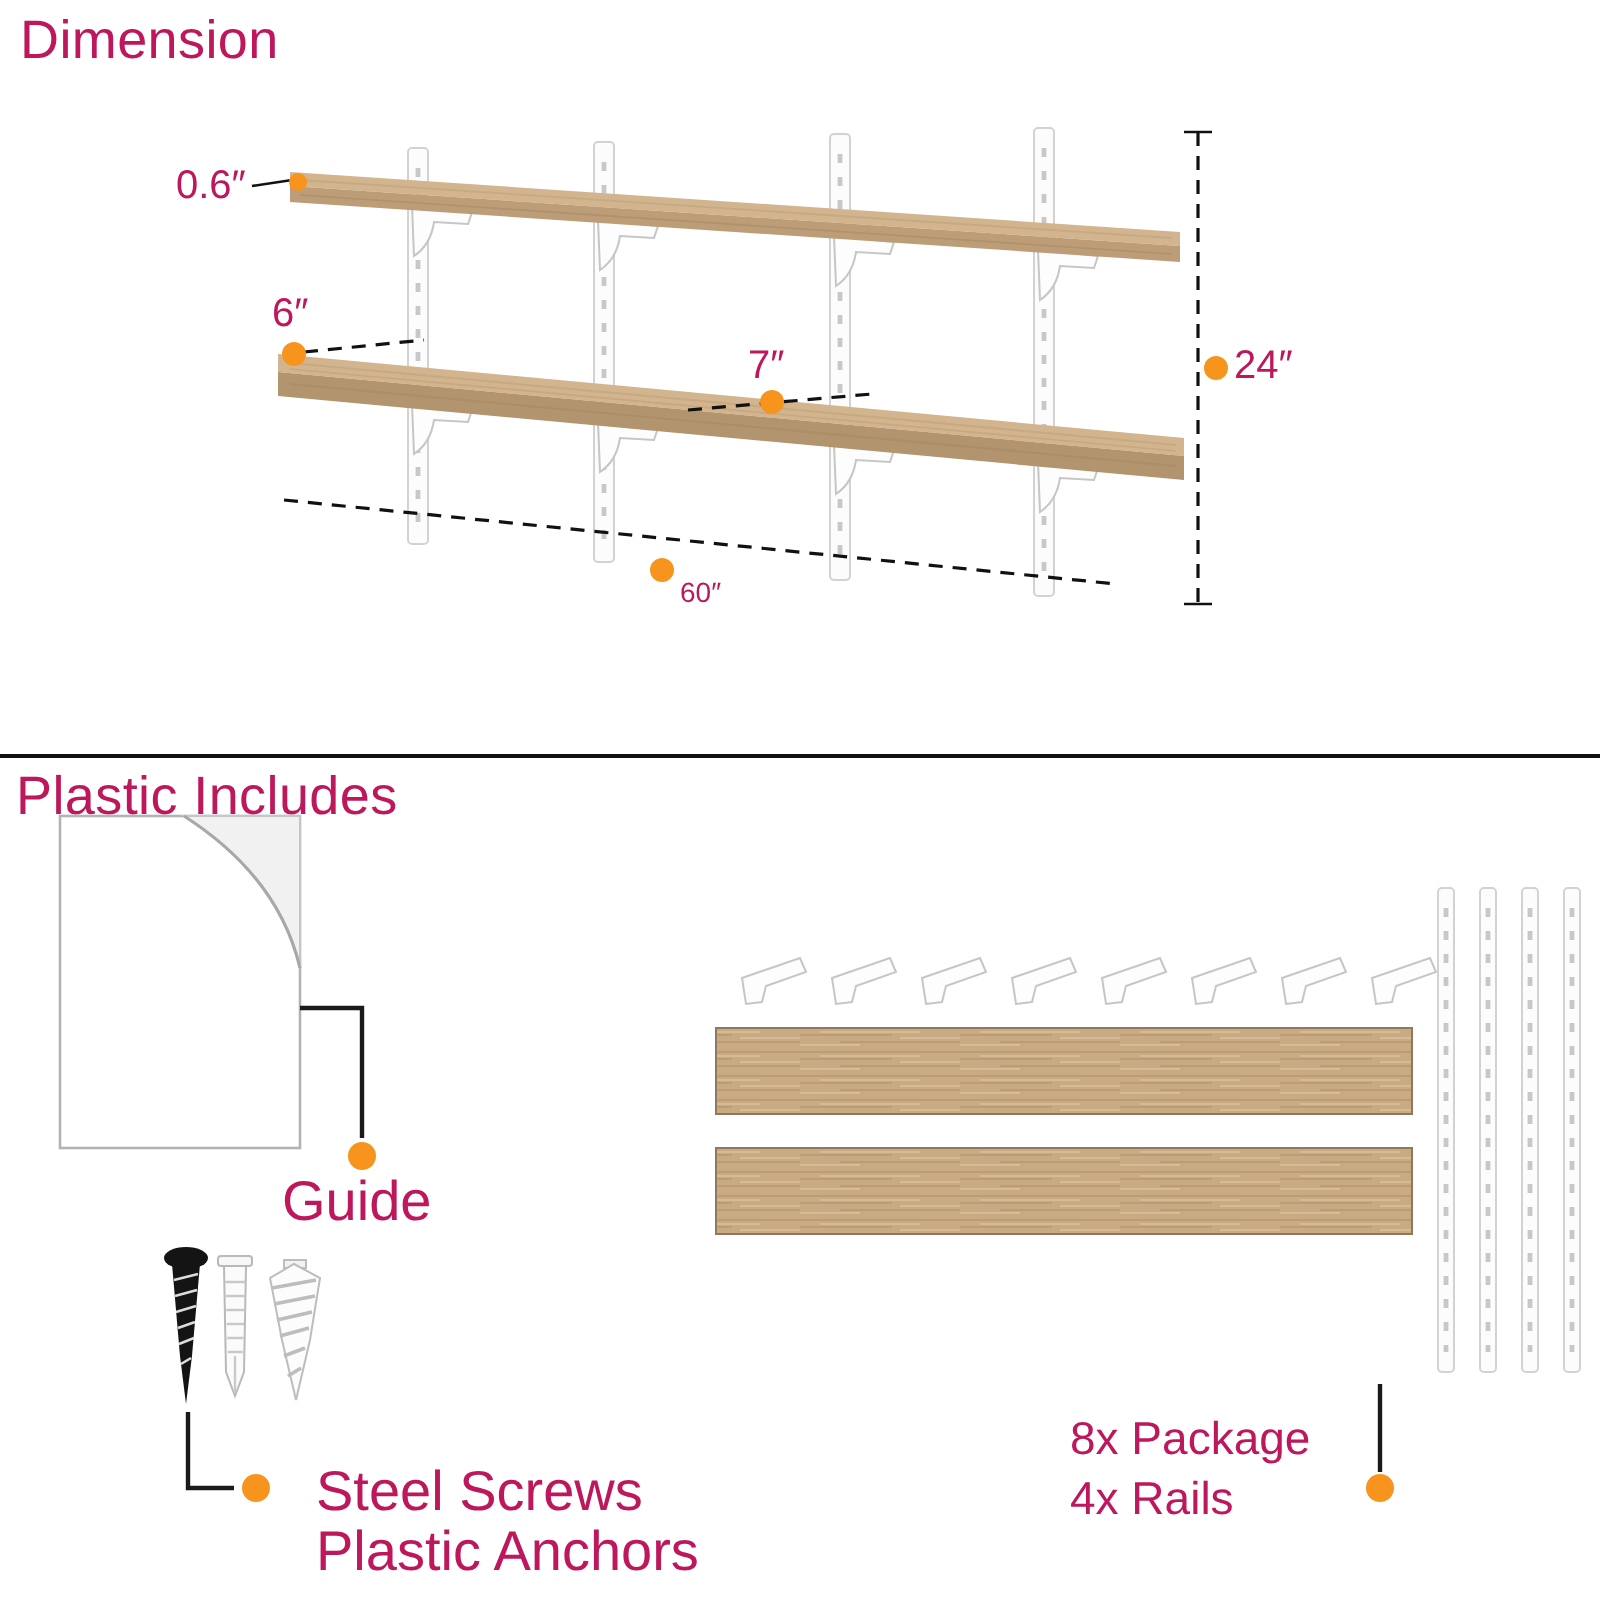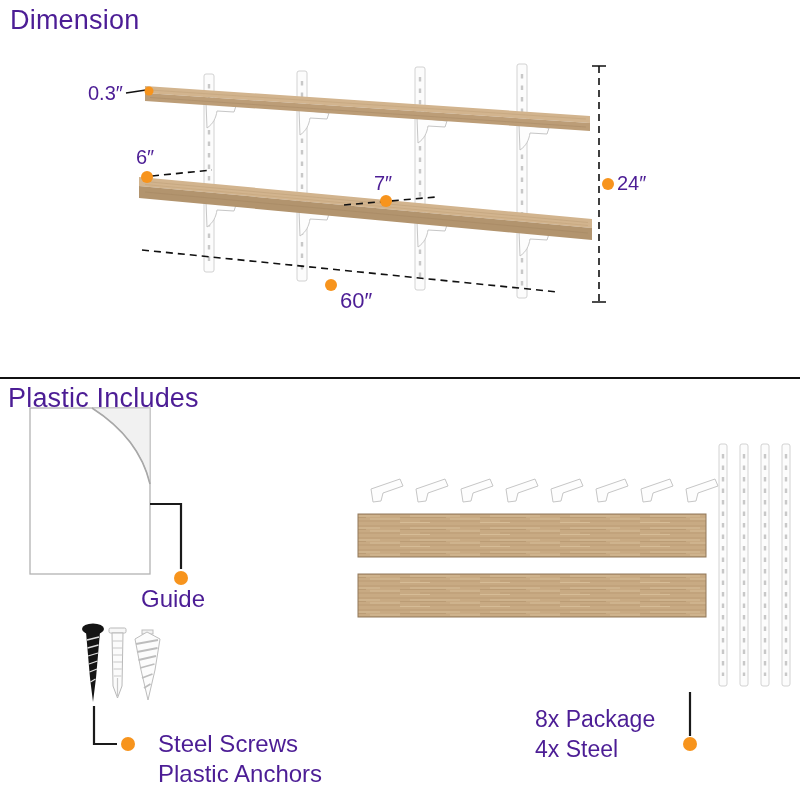--- a/index.html
+++ b/index.html
@@ -1,23 +1,23 @@
 <!DOCTYPE html>
 <html style="--accent: #F7941D; --wood: #C9AB85; --text: #111111;"><head>
 <meta charset="utf-8">
 <style>
   html,body{margin:0;padding:0;background:#fff;}
   .page{position:relative;width:800px;height:800px;background:#fff;overflow:hidden;
         font-family:"Liberation Sans",sans-serif;color:#111;}
-  .label{position:absolute;color:#4c1d95;white-space:nowrap;line-height:1.1;}
+  .label{position:absolute;color:#be185d;white-space:nowrap;line-height:1.1;}
   .title{font-size:27px;letter-spacing:.2px;}
   .dim{font-size:20px;}
-  .dim-big{font-size:22px;}
+  .dim-big{font-size:14px;}
   .pk{font-size:23px;}
-  .pk-lg{font-size:24px;}
+  .pk-lg{font-size:28px;}
   .manual-text{font-size:13px;color:#222;}
   .divider{position:absolute;left:0;top:377px;width:800px;height:2px;background:#111;}
   svg{position:absolute;left:0;}
   .odot{fill:var(--accent,#F7941D);}
   .dash{stroke:#111;stroke-width:1.6;stroke-dasharray:7 5;fill:none;}
   .solid{stroke:#111;stroke-width:1.3;fill:none;}
   .conn{stroke:#1a1a1a;stroke-width:2.2;fill:none;}
   .railfill{fill:#fcfcfc;stroke:#d2d2d2;stroke-width:1;}
   .slot{stroke:#c8c8c8;stroke-width:2.4;stroke-dasharray:4.5 7;fill:none;}
   .brk{fill:#fdfdfd;stroke:#c6c6c6;stroke-width:1;}
@@ -91,21 +91,21 @@
 
       <path class="dash" d="M599,66 V302"></path>
       <path class="solid" d="M592,66 H606 M592,302 H606"></path>
       <circle class="odot" cx="608" cy="184" r="6"></circle>
 
       <path class="dash" d="M142,250 L558,292"></path>
       <circle class="odot" cx="331" cy="285" r="6"></circle>
     </g>
   </svg>
 
-  <div class="label dim" style="left:88px;top:82px">0.3″</div>
+  <div class="label dim" style="left:88px;top:82px">0.6″</div>
   <div class="label dim" style="left:136px;top:146px">6″</div>
   <div class="label dim" style="left:374px;top:172px">7″</div>
   <div class="label dim" style="left:617px;top:172px">24″</div>
   <div class="label dim-big" style="left:340px;top:289px">60″</div>
 
   <div class="divider"></div>
 
   <div class="label title" style="left:8px;top:384px">Plastic Includes</div>
 
   <div class="label manual-text" style="left:45px;top:459px">Installation</div>
@@ -188,15 +188,15 @@
     <path class="conn" d="M690,312 V356"></path>
     <circle class="odot" cx="690" cy="364" r="7"></circle>
   </svg>
 
   <div class="label pk-lg" style="left:141px;top:586px">Guide</div>
 
   <div class="label pk-lg" style="left:158px;top:761px">Plastic Anchors</div>
   <div class="label pk-lg" style="left:158px;top:731px">Steel Screws</div>
 
   <div class="label pk" style="left:535px;top:707px">8x Package</div>
-  <div class="label pk" style="left:535px;top:737px">4x Steel</div>
+  <div class="label pk" style="left:535px;top:737px">4x Rails</div>
 
 </div>
 
 </body></html>

